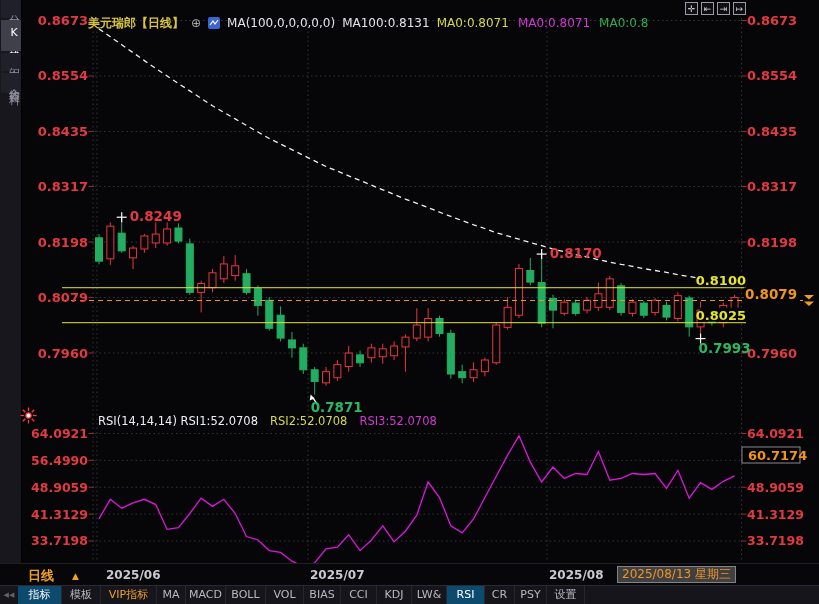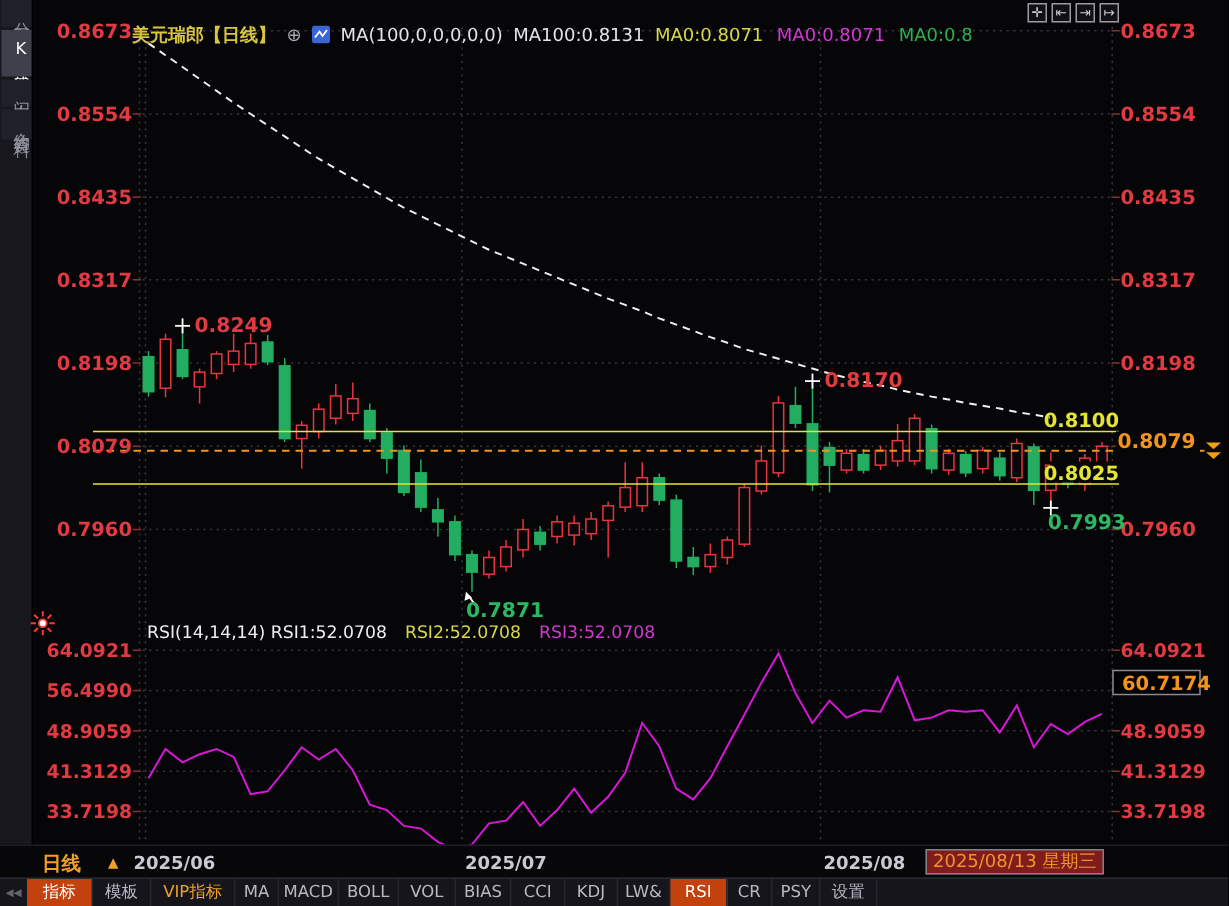--- a/index.html
+++ b/index.html
@@ -31,28 +31,28 @@
   .c-w{color:#eceff2;}  .c-y{color:#d8d84a;}  .c-m{color:#d238d2;}
   .sun{position:absolute;left:20px;top:407px;width:17px;height:17px;z-index:5;line-height:0;}
   
   .date-row{position:absolute;left:0;top:563px;width:819px;height:22px;background:#07070a;
             border-top:1px solid #1e1e24;font-size:12px;z-index:6;}
   .dlabel{position:absolute;top:4px;color:#c9c9d2;font-weight:bold;}
   .period{position:absolute;left:28px;top:3px;color:#f0a028;font-weight:bold;font-size:13px;
           display:flex;align-items:center;gap:18px;}
   .period .arrow{font-size:9px;}
   .lastdate{position:absolute;left:617px;top:2px;height:15px;line-height:15px;border:1px solid #82828c;
-            color:#f0932a;padding:0 4px;font-size:12px;background:#7f1d1d;}
+            color:#f0932a;padding:0 4px;font-size:12px;background:#404040;}
   
   .toolbar{position:absolute;left:0;top:585px;width:819px;height:19px;background:#15151b;
            border-top:1px solid #2a2a32;display:flex;font-size:11px;z-index:7;box-sizing:border-box;}
   .tb-icons{width:18px;color:#63636d;text-align:center;line-height:18px;font-size:7px;}
   .tb{height:18px;line-height:18px;text-align:center;color:#b9b9c3;border-right:1px solid #26262e;
       box-sizing:border-box;flex:none;}
-  .tb.sel{background:#c2410c;color:#fff;}
+  .tb.sel{background:#0c4a6e;color:#fff;}
   .tb.accent{color:#f0a028;}
   
   .watermark{position:absolute;left:663px;top:540px;font-size:41px;color:#fdfdfd;z-index:9;
              letter-spacing:1px;opacity:0.96;}
 </style>
 </head>
 <body>
 
 <div class="app">
 
@@ -330,21 +330,21 @@
       <circle cx="8.5" cy="8.5" r="2.6" fill="#fff" stroke="#ff3838" stroke-width="1.2"></circle>
     </svg>
   </span>
 
   <div class="date-row" id="dateRow">
     <div class="period">
       <span>日线</span>
       <span class="arrow">▲</span>
     </div>
     <div class="lastdate">2025/08/13 星期三</div>
-  <div class="dlabel" style="left: 89px;">2025/06</div>
+  <div class="dlabel" style="left: 106px;">2025/06</div>
       <div class="dlabel" style="left: 310px;">2025/07</div>
       <div class="dlabel" style="left: 549px;">2025/08</div>
     </div>
 
   <div class="toolbar" id="toolbar">
       <div class="tb-icons">◀◀</div>
       <div class="tb sel" style="width: 44px;">指标</div>
       <div class="tb" style="width: 39px;">模板</div>
       <div class="tb accent" style="width: 56px;">VIP指标</div>
       <div class="tb" style="width: 29px;">MA</div>

